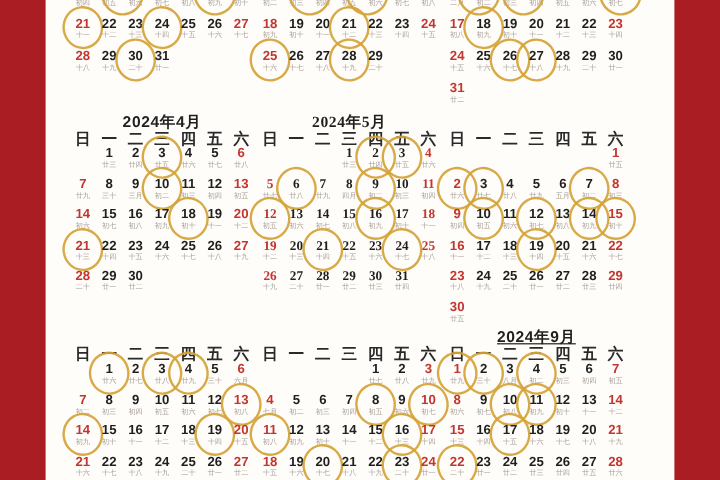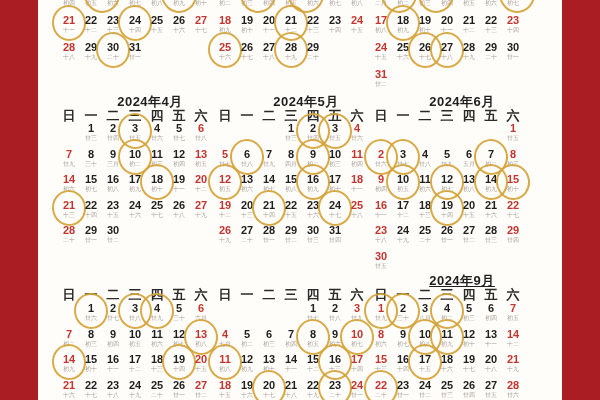--- a/index.html
+++ b/index.html
@@ -5,21 +5,21 @@
   html,body{margin:0;padding:0;background:#e9e6e2;}
   .screen{
     position:relative;width:600px;height:400px;overflow:hidden;
     background:#fffdf9;font-family:"Liberation Sans",sans-serif;
   }
   .side-border{position:absolute;top:0;width:38px;height:400px;background:#aa1e23;}
   .side-border.left{left:0;}
   .side-border.right{left:562px;}
   .month{position:absolute;top:0;width:154px;height:400px;}
   .mtitle{
-    position:absolute;left:15px;width:154px;text-align:center;
+    position:absolute;left:0;width:154px;text-align:center;
     font-size:13px;font-weight:bold;color:#1f1f1f;letter-spacing:.5px;white-space:nowrap;
   }
   .wkhdr{position:absolute;left:0;display:flex;width:154px;}
   .wkhdr span{
     width:22px;text-align:center;font-size:13px;font-weight:bold;color:#2a2a2a;line-height:14px;
   }
   .wrow{position:absolute;left:0;display:flex;width:154px;}
   .cell{position:relative;width:22px;height:25px;text-align:center;}
   .dnum{display:block;font-size:11px;font-weight:bold;line-height:12px;color:#1f1f1f;}
   .dnum.red{color:#c23530;}
@@ -442,21 +442,21 @@
           <div class="cell">
             <span class="dnum">29</span>
             <span class="lun">廿一</span>
           </div>
           <div class="cell">
             <span class="dnum">30</span>
             <span class="lun">廿二</span>
           </div>
         </div>
       </div>
-      <div class="month" style="left: 214px;">
+      <div class="month" style="left: 214px; font-family: Liberation Serif, serif;">
         <div class="mtitle" style="top: 93px;">2024年5月</div>
         <div class="wkhdr" style="top: 109px;">
           <span>日</span>
           <span>一</span>
           <span>二</span>
           <span>三</span>
           <span>四</span>
           <span>五</span>
           <span>六</span>
         </div>
@@ -600,21 +600,20 @@
             <span class="dnum">30</span>
             <span class="lun">廿三</span>
           </div>
           <div class="cell">
             <span class="dnum">31</span>
             <span class="lun">廿四</span>
           </div>
         </div>
       </div>
       <div class="month" style="left: 370px;">
-        <div class="mtitle" style="top: 93px;">2024年6月</div>
         <div class="wkhdr" style="top: 109px;">
           <span>日</span>
           <span>一</span>
           <span>二</span>
           <span>三</span>
           <span>四</span>
           <span>五</span>
           <span>六</span>
         </div>
         <div class="wrow" style="top: 122px;">

